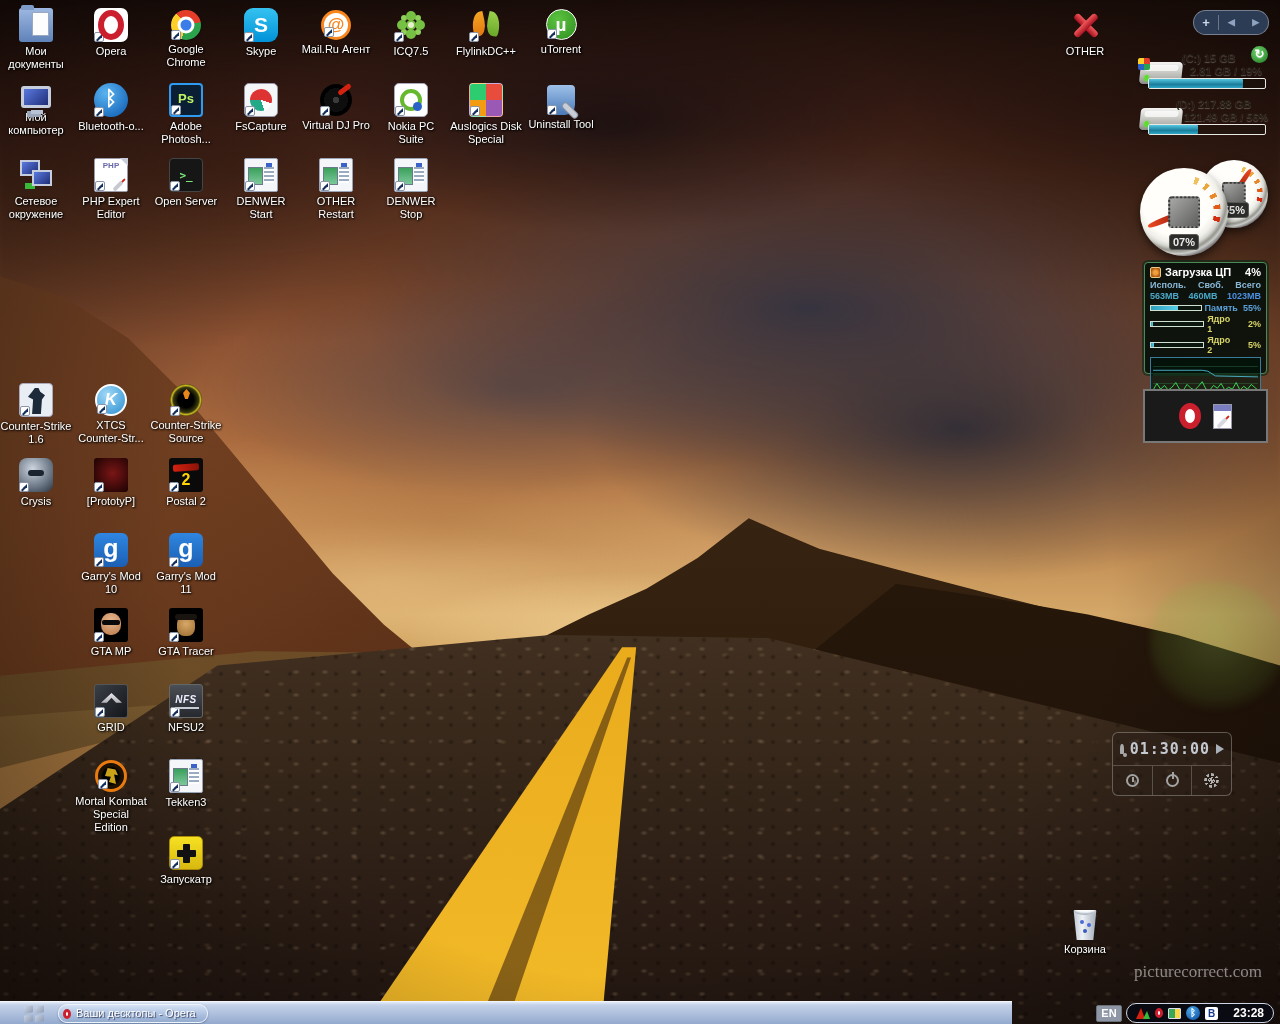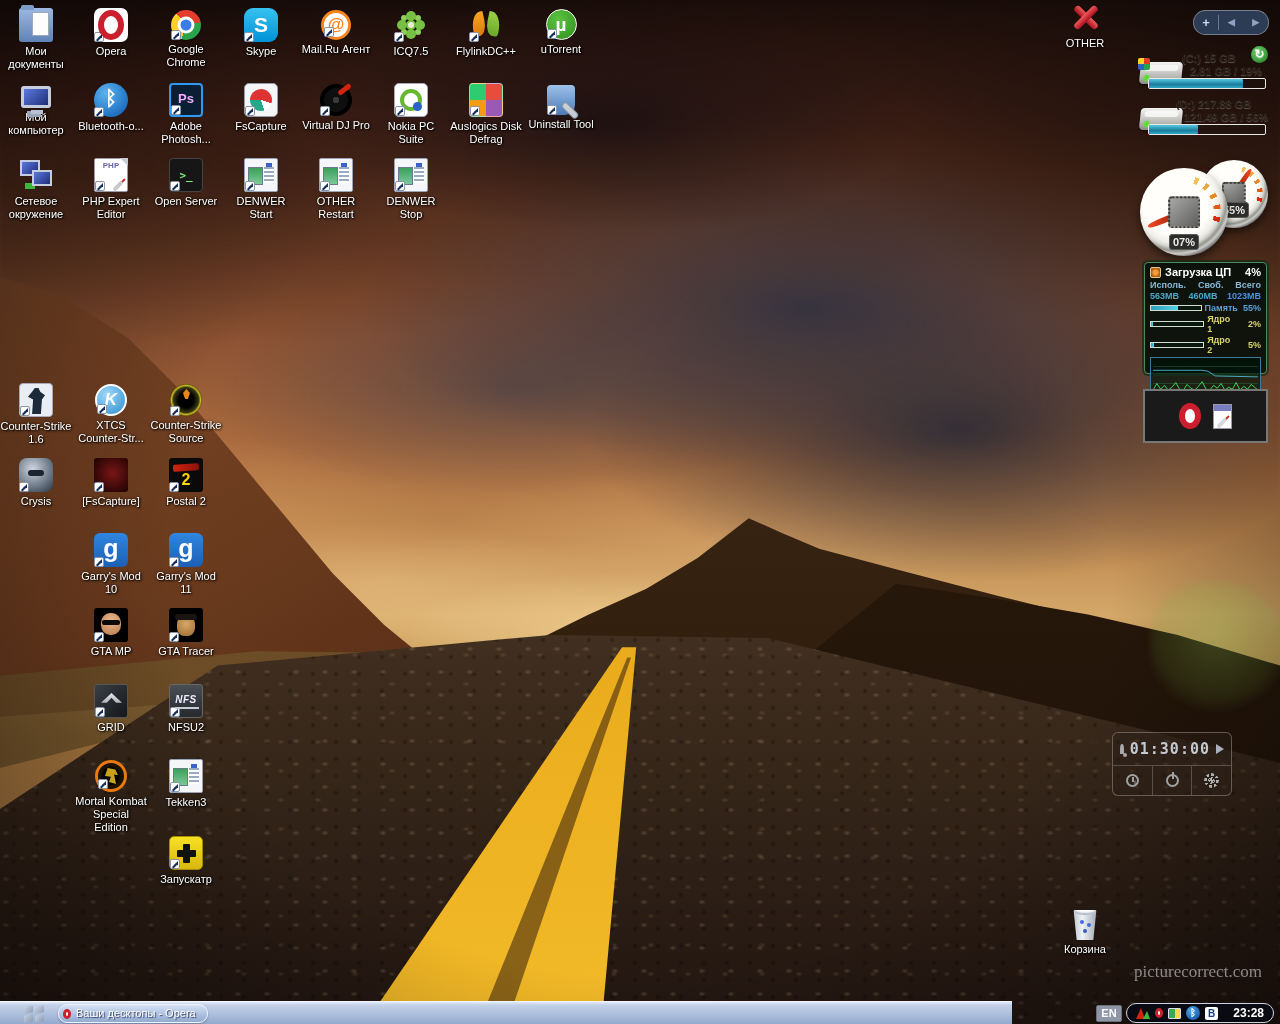--- a/index.html
+++ b/index.html
@@ -80,21 +80,21 @@
   .i-utorrent .glyph{font:700 19px/29px var(--ls);color:#fff}
   .i-other{background:transparent}
   .i-other::before,.i-other::after{content:"";position:absolute;left:3px;top:14px;width:30px;height:7px;border-radius:4px;
     background:linear-gradient(#f25a5a,#a51020)}
   .i-other::before{transform:rotate(45deg)} .i-other::after{transform:rotate(-45deg)}
   .i-mycomputer{width:30px;height:22px;margin-top:3px;border:3px solid #c6cede;border-radius:3px;background:linear-gradient(135deg,#5a7ae0,#202e78)}
   .i-mycomputer::after{content:"";position:absolute;left:7px;bottom:-9px;width:12px;height:4px;background:#b8c2d4;box-shadow:-3px 2px 0 1px #9aa6ba}
   .i-bluetooth{border-radius:50%;background:radial-gradient(circle at 35% 30%,#5ab4f0,#0a58b0)}
   .i-bluetooth .glyph{font:700 20px/31px "DejaVu Sans",sans-serif;color:#fff}
   .i-photoshop{background:#0a1f33;border:2px solid #2f9bf0;border-radius:4px}
-  .i-photoshop .glyph{font:700 13px/28px var(--ls);color:#f0abfc}
+  .i-photoshop .glyph{font:700 13px/28px var(--ls);color:#bef264}
   .i-fscapture{background:#f4f6f8;border:1px solid #99a;border-radius:5px}
   .i-fscapture::before{content:"";position:absolute;left:5px;top:5px;width:22px;height:22px;border-radius:50%;
     background:conic-gradient(#d33 0 30%,#fff 30% 45%,#2a8 45% 75%,#d33 75% 100%)}
   .i-virtualdj{width:32px;height:32px;margin-top:1px;border-radius:50%;background:radial-gradient(circle,#3a3a3a 0 3px,#0e0e0e 3px 12px,#000 12px)}
   .i-virtualdj::after{content:"";position:absolute;right:0;top:3px;width:15px;height:5px;background:#d42210;border-radius:3px;transform:rotate(-38deg)}
   .i-nokia{background:#fff;border:1px solid #aab;border-radius:5px}
   .i-nokia::before{content:"";position:absolute;left:5px;top:5px;width:14px;height:14px;border-radius:50%;border:4px solid #66b82e}
   .i-nokia::after{content:"";position:absolute;right:5px;bottom:5px;width:9px;height:9px;border-radius:50%;background:#2a62c8}
   .i-auslogics{background:conic-gradient(#e84c3d 0 25%,#9b59b6 0 50%,#f39c12 0 75%,#2ecc71 0);border-radius:4px;border:1px solid rgba(255,255,255,.5)}
   .i-uninstall{background:linear-gradient(#9ec1e8,#4a7ab8);border-radius:4px 4px 10px 10px;width:28px;height:30px;margin-top:2px}
@@ -325,21 +325,21 @@
         </div>
         <div class="dlabel">FlylinkDC++</div>
       </div>
       <div class="dicon" style="left: 525px; top: 8px;">
         <div class="tile i-utorrent">
           <span class="glyph">µ</span>
           <i class="sc"></i>
         </div>
         <div class="dlabel">uTorrent</div>
       </div>
-      <div class="dicon" style="left: 1049px; top: 0;">
+      <div class="dicon" style="left: 1049px; top: 8px;">
         <div class="tile i-other"></div>
         <div class="dlabel">OTHER</div>
       </div>
       <div class="dicon" style="left: 0px; top: 83px;">
         <div class="tile i-mycomputer"></div>
         <div class="dlabel">Мой компьютер</div>
       </div>
       <div class="dicon" style="left: 75px; top: 83px;">
         <div class="tile i-bluetooth">
           <span class="glyph">ᛒ</span>
@@ -369,21 +369,21 @@
       <div class="dicon" style="left: 375px; top: 83px;">
         <div class="tile i-nokia">
           <i class="sc"></i>
         </div>
         <div class="dlabel">Nokia PC Suite</div>
       </div>
       <div class="dicon" style="left: 450px; top: 83px;">
         <div class="tile i-auslogics">
           <i class="sc"></i>
         </div>
-        <div class="dlabel">Auslogics Disk Defrag</div>
+        <div class="dlabel">Auslogics Disk Special</div>
       </div>
       <div class="dicon" style="left: 525px; top: 83px;">
         <div class="tile i-uninstall">
           <i class="sc"></i>
         </div>
         <div class="dlabel">Uninstall Tool</div>
       </div>
       <div class="dicon" style="left: 0px; top: 158px;">
         <div class="tile i-network"></div>
         <div class="dlabel">Сетевое окружение</div>
@@ -442,21 +442,21 @@
       <div class="dicon" style="left: 0px; top: 458px;">
         <div class="tile i-crysis">
           <i class="sc"></i>
         </div>
         <div class="dlabel">Crysis</div>
       </div>
       <div class="dicon" style="left: 75px; top: 458px;">
         <div class="tile i-prototyp">
           <i class="sc"></i>
         </div>
-        <div class="dlabel">[FsCapture]</div>
+        <div class="dlabel">[PrototyP]</div>
       </div>
       <div class="dicon" style="left: 150px; top: 458px;">
         <div class="tile i-postal2">
           <span class="glyph">2</span>
           <i class="sc"></i>
         </div>
         <div class="dlabel">Postal 2</div>
       </div>
       <div class="dicon" style="left: 75px; top: 533px;">
         <div class="tile i-gmod10">

